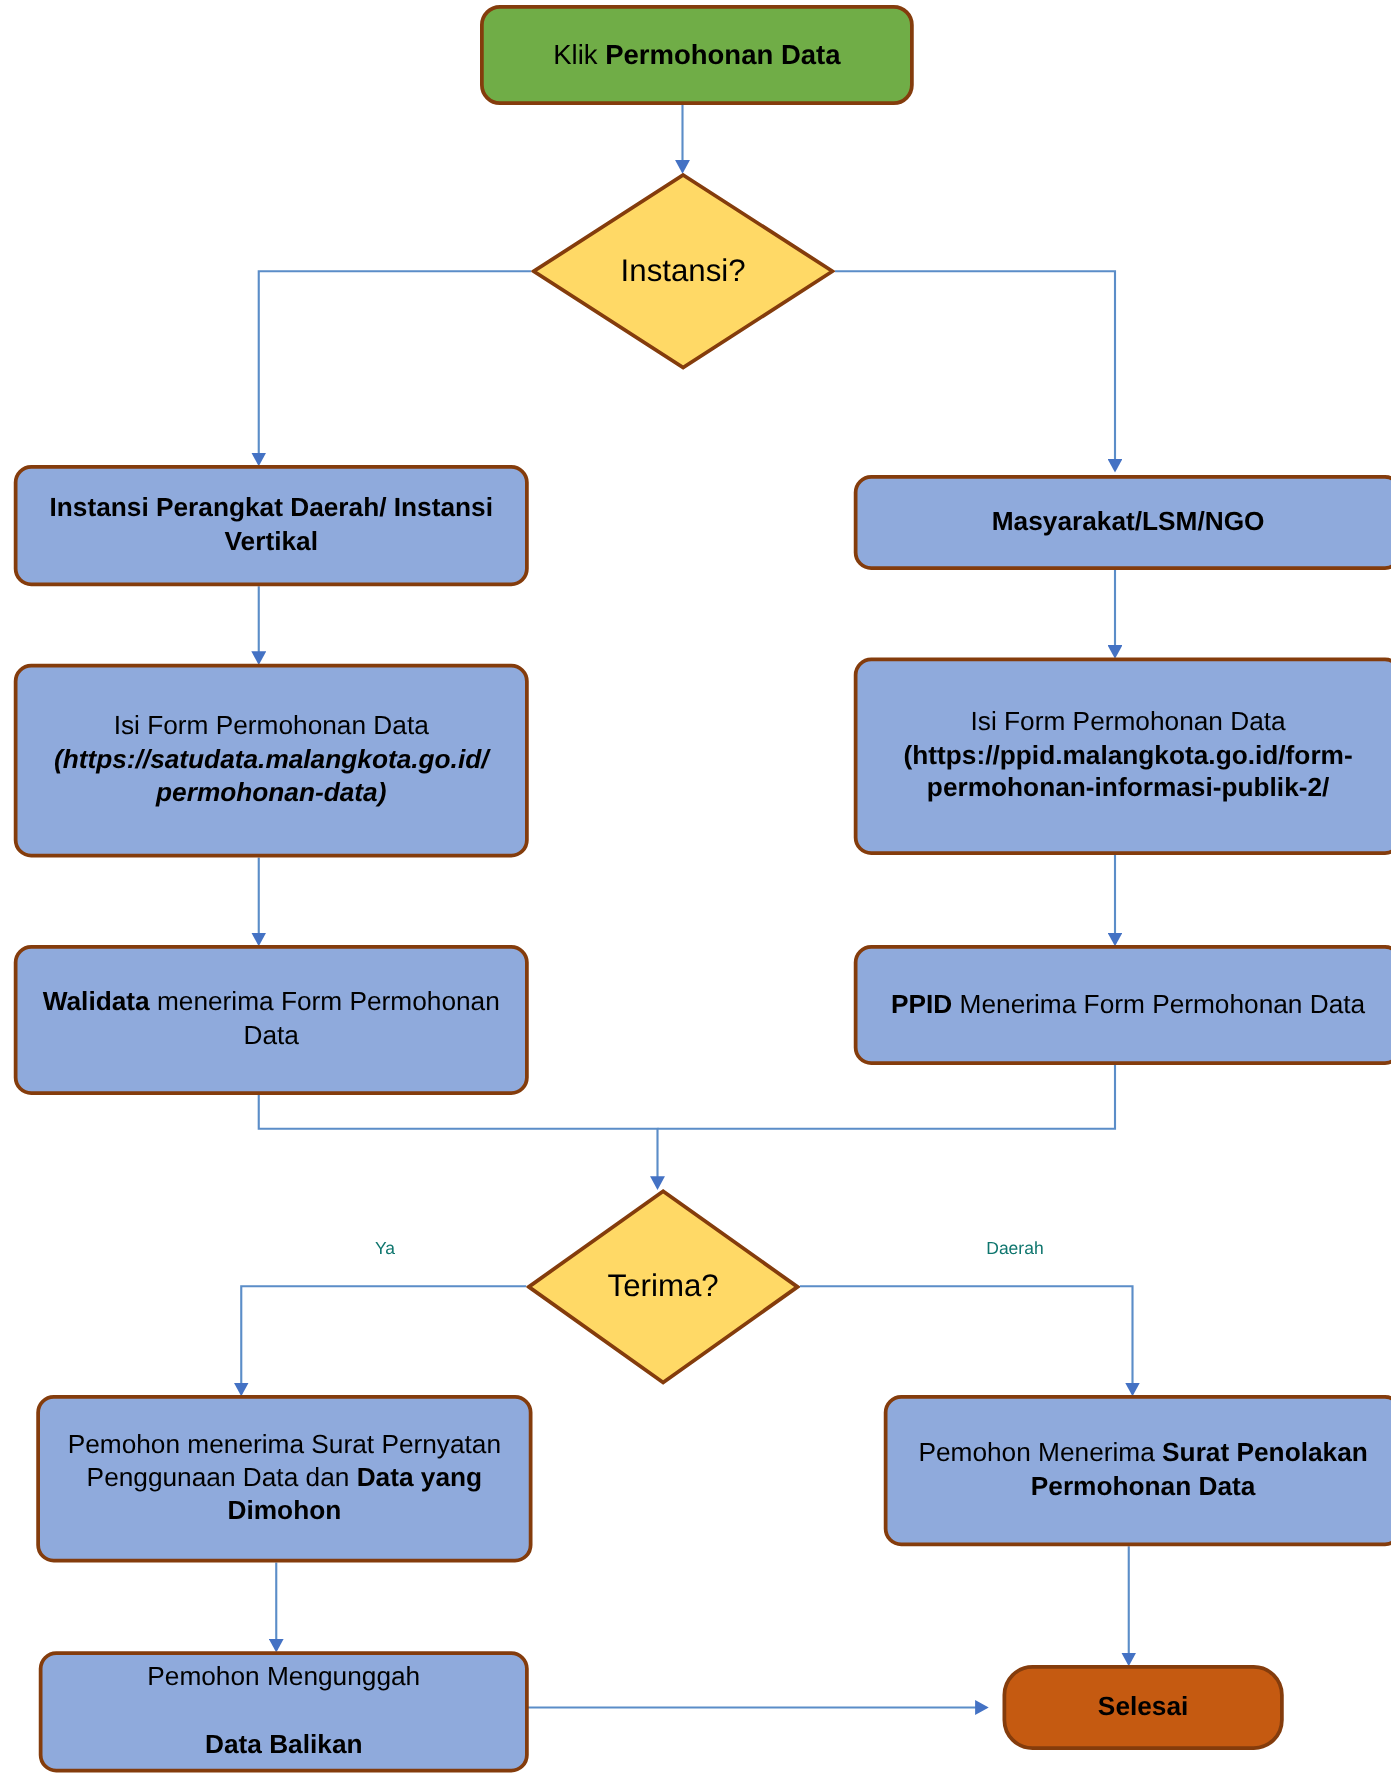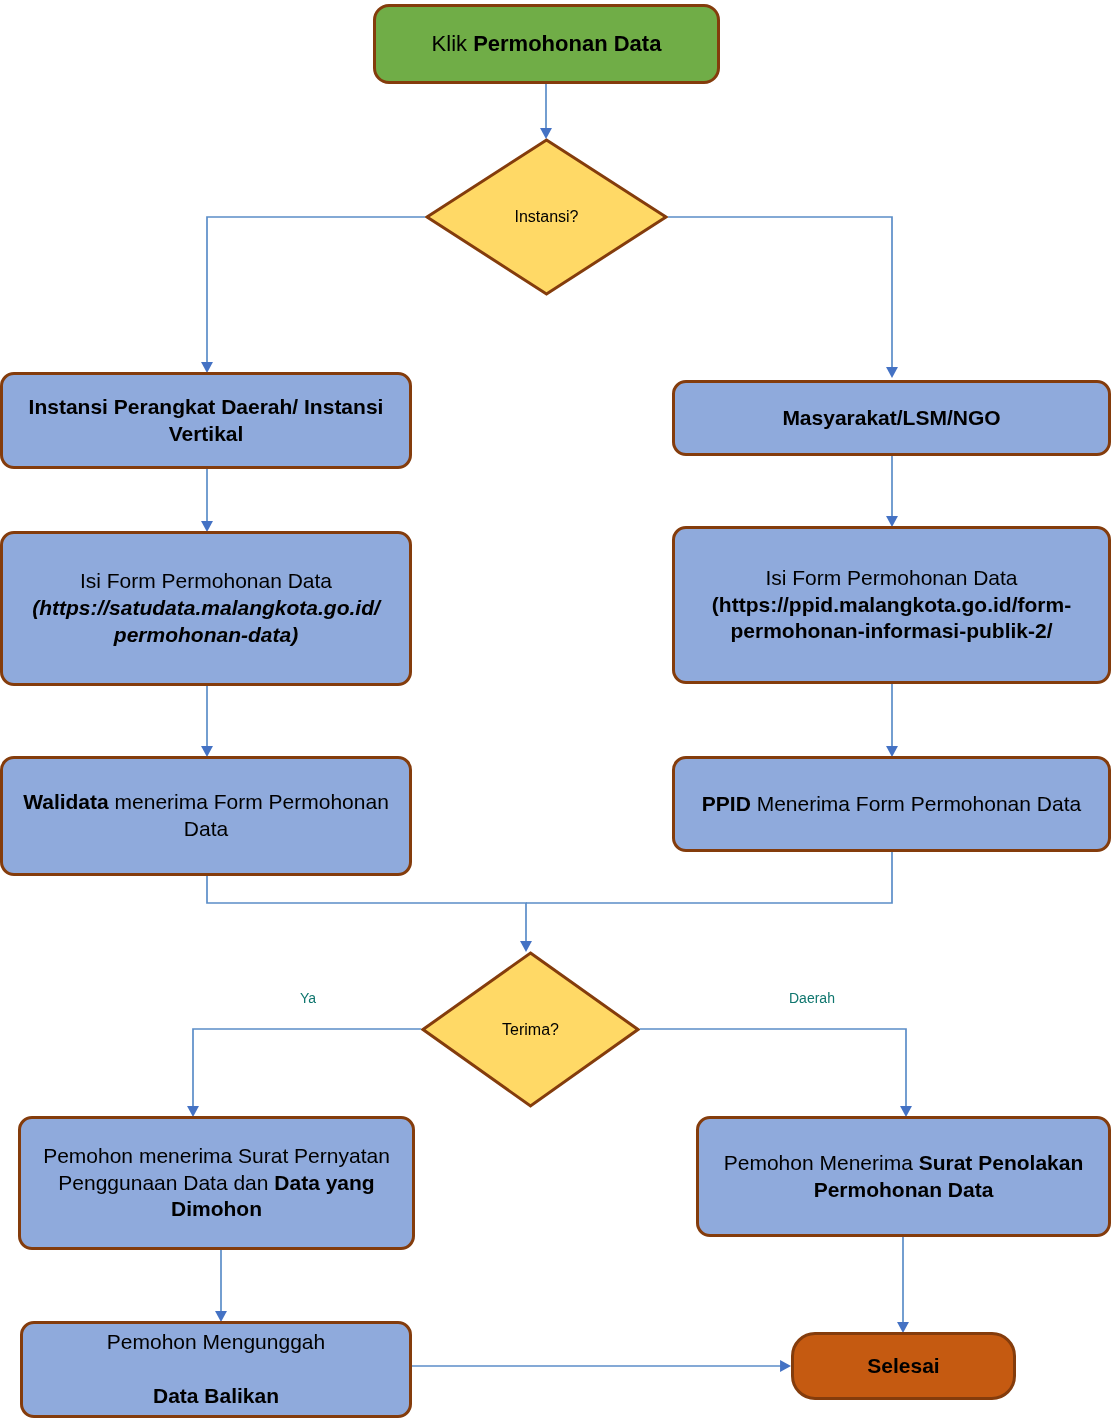--- a/index.html
+++ b/index.html
@@ -30,20 +30,21 @@
     box-sizing: border-box;
     display: flex;
     align-items: center;
     justify-content: center;
     text-align: center;
     border-radius: 14px;
     border: 3px solid #843C0C;
     line-height: 1.28;
     color: #000000;
     z-index: 2;
+    margin-left: 11px;
   }
   .node .txt {
     display: block;
     width: 100%;
     padding: 0 10px;
     box-sizing: border-box;
   }
   .n-process {
     background: #8FAADC;
     font-size: 21px;
@@ -67,21 +68,21 @@
   }
   .decision .dlabel {
     position: absolute;
     left: 0;
     top: 0;
     width: 100%;
     height: 100%;
     display: flex;
     align-items: center;
     justify-content: center;
-    font-size: 16px;
+    font-size: 25px;
     color: #000000;
   }
   .edge-label {
     position: absolute;
     font-size: 14px;
     color: #0f766e;
     z-index: 3;
     white-space: nowrap;
   }
 </style>

